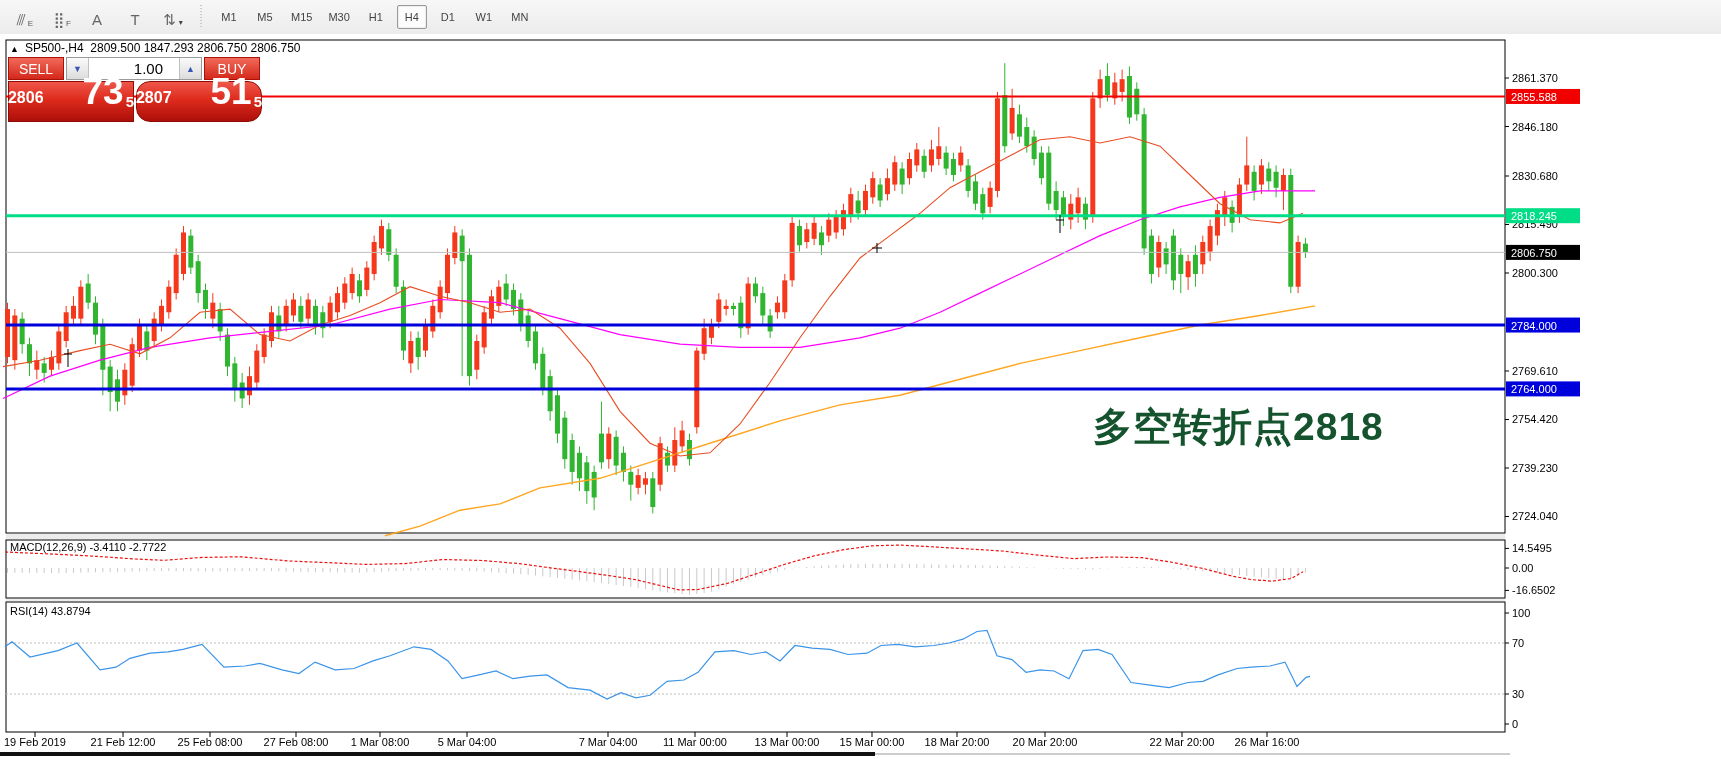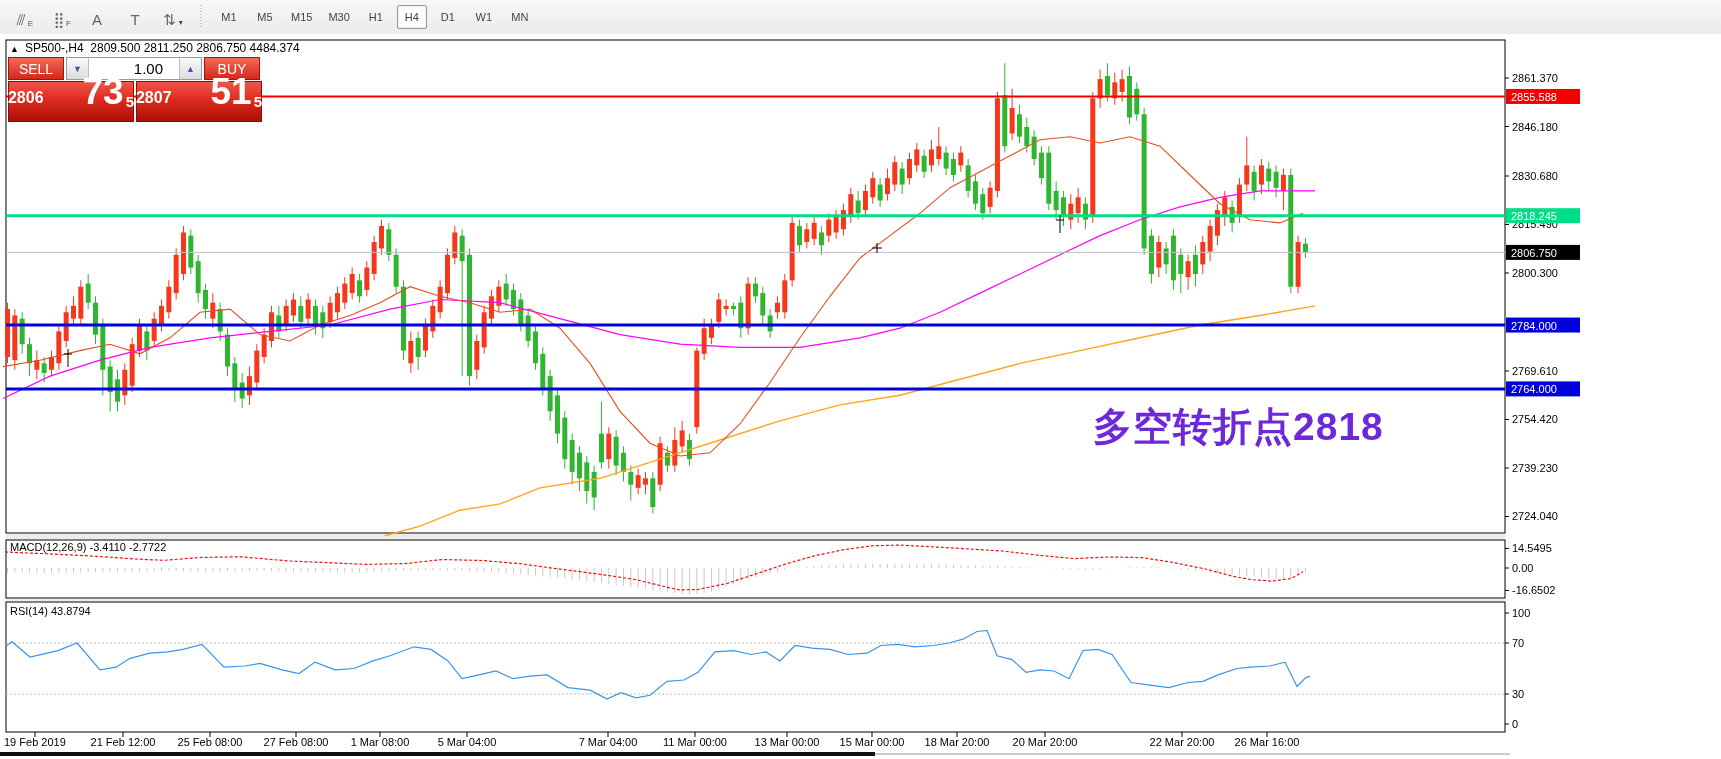--- a/index.html
+++ b/index.html
@@ -31,26 +31,26 @@
   .oc-btn{width:56px;height:23px;color:#fff;font-size:14px;display:flex;align-items:center;justify-content:center;
     background:linear-gradient(#f26a5a,#d3281a);border:1px solid #a81208;box-sizing:border-box;}
   .spin{display:flex;height:23px;border:1px solid #9a9a9a;background:#fff;box-sizing:border-box;margin:0 2px;}
   .spin-btn{width:21px;display:flex;align-items:center;justify-content:center;background:linear-gradient(#fafafa,#dcdcdc);
     color:#3a56b4;font-size:9px;border-left:1px solid #c0c0c0;border-right:1px solid #c0c0c0;}
   .spin-val{width:74px;display:flex;align-items:center;justify-content:flex-end;padding-right:16px;font-size:15px;color:#000;}
   .quote-row{display:flex;margin-top:1px;}
   .quote-box{height:41px;color:#fff;display:flex;align-items:flex-end;justify-content:center;padding-bottom:13px;box-sizing:border-box;
     background:linear-gradient(180deg,#ef564a 0%,#dd2b1d 45%,#ad0f0a 100%);border:1px solid #8f0b06;}
   .quote-box.sell{width:126px;margin-right:2px;}
-  .quote-box.buy{width:126px;}
+  .quote-box.buy{width:126px;border-radius:14px;}
   .q-small{font-size:16px;font-weight:bold;margin-right:3px;line-height:20px;}
   .q-big{font-size:37px;font-weight:bold;line-height:33px;margin-left:36px;}
   .q-sup{font-size:15px;font-weight:bold;line-height:40px;align-self:flex-start;margin-left:2px;}
   
-  #annotation{position:absolute;left:1093px;top:366px;font-size:39px;font-weight:bold;color:#6d28d9;
+  #annotation{position:absolute;left:1093px;top:366px;font-size:39px;font-weight:bold;color:#14532d;
     font-family:"Liberation Sans",sans-serif;letter-spacing:1px;text-align:right;}
 </style>
 </head>
 <body>
 
 <div id="toolbar">
   <div id="tools-holder" style="display: flex;">
       <div class="tool-btn">
         <span class="glyph">⫻</span>
         <span class="sub">E</span>
@@ -733,21 +733,21 @@
         <line x1="1267" y1="698" x2="1267" y2="703" stroke="#000"></line>
         <text x="1267" y="712" fill="#000" text-anchor="middle">26 Mar 16:00</text>
       </g>
       <g>
         <line x1="0" y1="720" x2="1510" y2="720" stroke="#9a9a9a" stroke-width="1"></line>
         <line x1="0" y1="720" x2="875" y2="720" stroke="#111" stroke-width="4"></line>
       </g>
     </svg>
 
   <div id="symbol-line">
-    <span class="tri">▲</span><span>SP500-,H4</span>&nbsp;&nbsp;<span>2809.500 2811.250 2806.750 4484.374</span>
+    <span class="tri">▲</span><span>SP500-,H4</span>&nbsp;&nbsp;<span>2809.500 1847.293 2806.750 2806.750</span>
   </div>
 
   <div id="oneclick">
     <div class="oc-row">
       <div class="oc-btn">SELL</div>
       <div class="spin">
         <div class="spin-btn" style="border-left:none">▼</div>
         <div class="spin-val">1.00</div>
         <div class="spin-btn" style="border-right:none">▲</div>
       </div>

